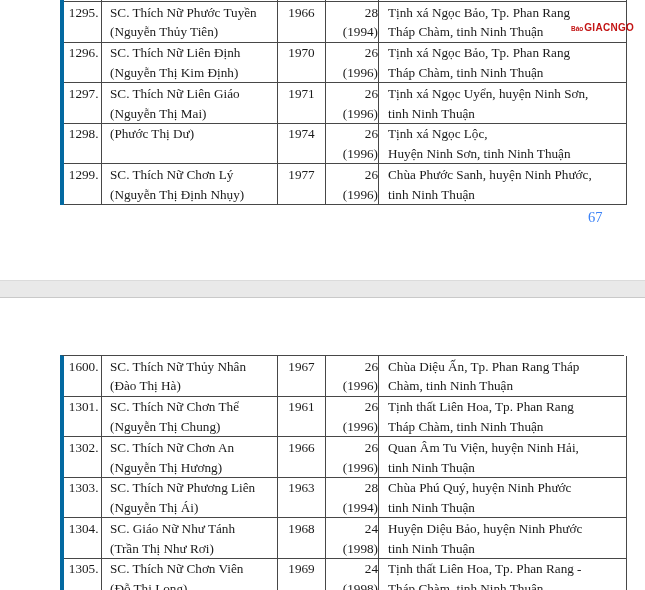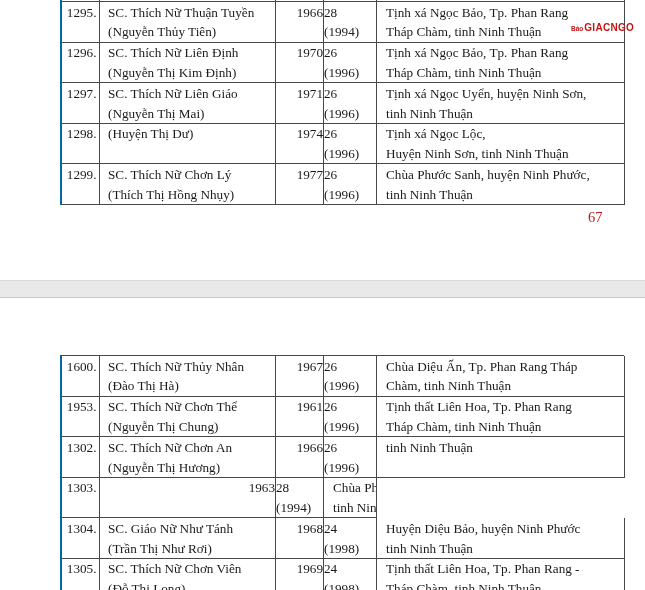--- a/index.html
+++ b/index.html
@@ -11,21 +11,21 @@
     font-family: "Liberation Serif", "DejaVu Serif", serif;
   }
   .page { position: absolute; inset: 0; }
 
   
   .doc-table {
     position: absolute;
     left: 60px;
     width: 564px;
     box-sizing: border-box;
-    border-left: 2px solid #0369a1;
+    border-left: 4px solid #0369a1;
     background: #ffffff;
   }
   .t1 { top: 0; }
   .t2 { top: 355px; border-top: 1px solid #474747; }
 
   .trow {
     display: grid;
     grid-template-columns: 38px 176px 48px 53px 248px;
     height: 40.6px;
   }
@@ -38,30 +38,30 @@
     border-bottom: 1px solid #474747;
     font-size: 13.2px;
     line-height: 19.9px;
     color: #1a1a1a;
     padding-top: 0.5px;
     overflow: hidden;
     white-space: nowrap;
   }
   .cell.no   { text-align: right; padding-right: 2.5px; }
   .cell.name { padding-left: 8px; }
-  .cell.year { text-align: right; }
-  .cell.age  { text-align: left; }
+  .cell.year { text-align: center; }
+  .cell.age  { text-align: right; }
   .cell.addr { padding-left: 9px; }
 
   
   .page-num {
     position: absolute;
     left: 588px; top: 209px;
     font-size: 14.5px;
-    color: #b91c1c;
+    color: #3b82f6;
   }
 
   
   .logo {
     position: absolute;
     left: 571px; top: 17px;
     white-space: nowrap;
     color: #c31414;
     font-family: "Liberation Sans", "DejaVu Sans", sans-serif;
     font-weight: bold;
@@ -89,21 +89,21 @@
     <div class="trow stub">
       <div class="cell no"></div>
       <div class="cell name"></div>
       <div class="cell year"></div>
       <div class="cell age"></div>
       <div class="cell addr"></div>
     </div>
   <div class="trow">
     <div class="cell no">1295.</div>
     <div class="cell name">
-      <div class="l1">SC. Thích Nữ Thuận Tuyền</div>
+      <div class="l1">SC. Thích Nữ Phước Tuyền</div>
       <div class="l2">(Nguyễn Thủy Tiên)</div>
     </div>
     <div class="cell year">1966</div>
     <div class="cell age">
       <div class="l1">28</div>
       <div class="l2">(1994)</div>
     </div>
     <div class="cell addr">
       <div class="l1">Tịnh xá Ngọc Bảo, Tp. Phan Rang</div>
       <div class="l2">Tháp Chàm, tinh Ninh Thuận</div>
@@ -137,37 +137,37 @@
       <div class="l2">(1996)</div>
     </div>
     <div class="cell addr">
       <div class="l1">Tịnh xá Ngọc Uyển, huyện Ninh Sơn,</div>
       <div class="l2">tinh Ninh Thuận</div>
     </div>
   </div>
       <div class="trow">
     <div class="cell no">1298.</div>
     <div class="cell name">
-      <div class="l2">(Huyện Thị Dư)</div>
+      <div class="l2">(Phước Thị Dư)</div>
     </div>
     <div class="cell year">1974</div>
     <div class="cell age">
       <div class="l1">26</div>
       <div class="l2">(1996)</div>
     </div>
     <div class="cell addr">
       <div class="l1">Tịnh xá Ngọc Lộc,</div>
       <div class="l2">Huyện Ninh Sơn, tinh Ninh Thuận</div>
     </div>
   </div>
       <div class="trow">
     <div class="cell no">1299.</div>
     <div class="cell name">
       <div class="l1">SC. Thích Nữ Chơn Lý</div>
-      <div class="l2">(Thích Thị Hồng Nhụy)</div>
+      <div class="l2">(Nguyễn Thị Định Nhụy)</div>
     </div>
     <div class="cell year">1977</div>
     <div class="cell age">
       <div class="l1">26</div>
       <div class="l2">(1996)</div>
     </div>
     <div class="cell addr">
       <div class="l1">Chùa Phước Sanh, huyện Ninh Phước,</div>
       <div class="l2">tinh Ninh Thuận</div>
     </div>
@@ -193,21 +193,21 @@
     <div class="cell age">
       <div class="l1">26</div>
       <div class="l2">(1996)</div>
     </div>
     <div class="cell addr">
       <div class="l1">Chùa Diệu Ấn, Tp. Phan Rang Tháp</div>
       <div class="l2">Chàm, tinh Ninh Thuận</div>
     </div>
   </div>
       <div class="trow">
-    <div class="cell no">1953.</div>
+    <div class="cell no">1301.</div>
     <div class="cell name">
       <div class="l1">SC. Thích Nữ Chơn Thể</div>
       <div class="l2">(Nguyễn Thị Chung)</div>
     </div>
     <div class="cell year">1961</div>
     <div class="cell age">
       <div class="l1">26</div>
       <div class="l2">(1996)</div>
     </div>
     <div class="cell addr">
@@ -220,25 +220,30 @@
     <div class="cell name">
       <div class="l1">SC. Thích Nữ Chơn An</div>
       <div class="l2">(Nguyễn Thị Hương)</div>
     </div>
     <div class="cell year">1966</div>
     <div class="cell age">
       <div class="l1">26</div>
       <div class="l2">(1996)</div>
     </div>
     <div class="cell addr">
+      <div class="l1">Quan Âm Tu Viện, huyện Ninh Hải,</div>
       <div class="l2">tinh Ninh Thuận</div>
     </div>
   </div>
       <div class="trow">
     <div class="cell no">1303.</div>
+    <div class="cell name">
+      <div class="l1">SC. Thích Nữ Phương Liên</div>
+      <div class="l2">(Nguyễn Thị Ái)</div>
+    </div>
     <div class="cell year">1963</div>
     <div class="cell age">
       <div class="l1">28</div>
       <div class="l2">(1994)</div>
     </div>
     <div class="cell addr">
       <div class="l1">Chùa Phú Quý, huyện Ninh Phước</div>
       <div class="l2">tinh Ninh Thuận</div>
     </div>
   </div>

